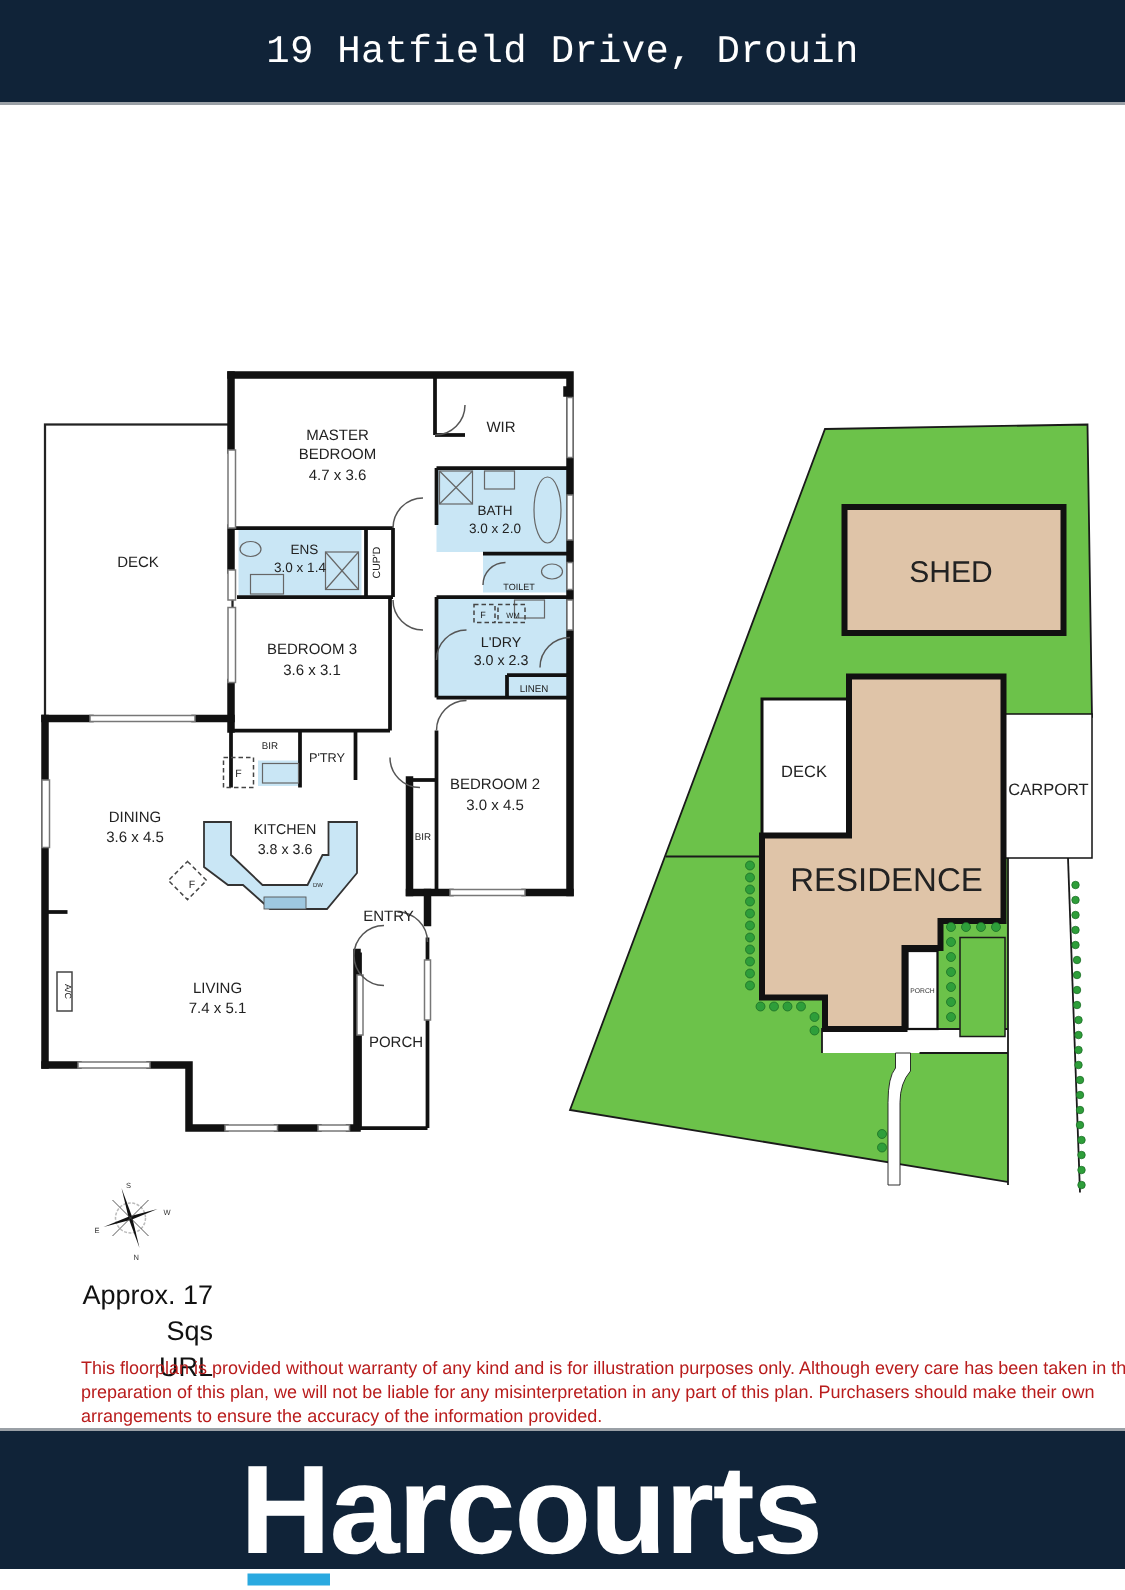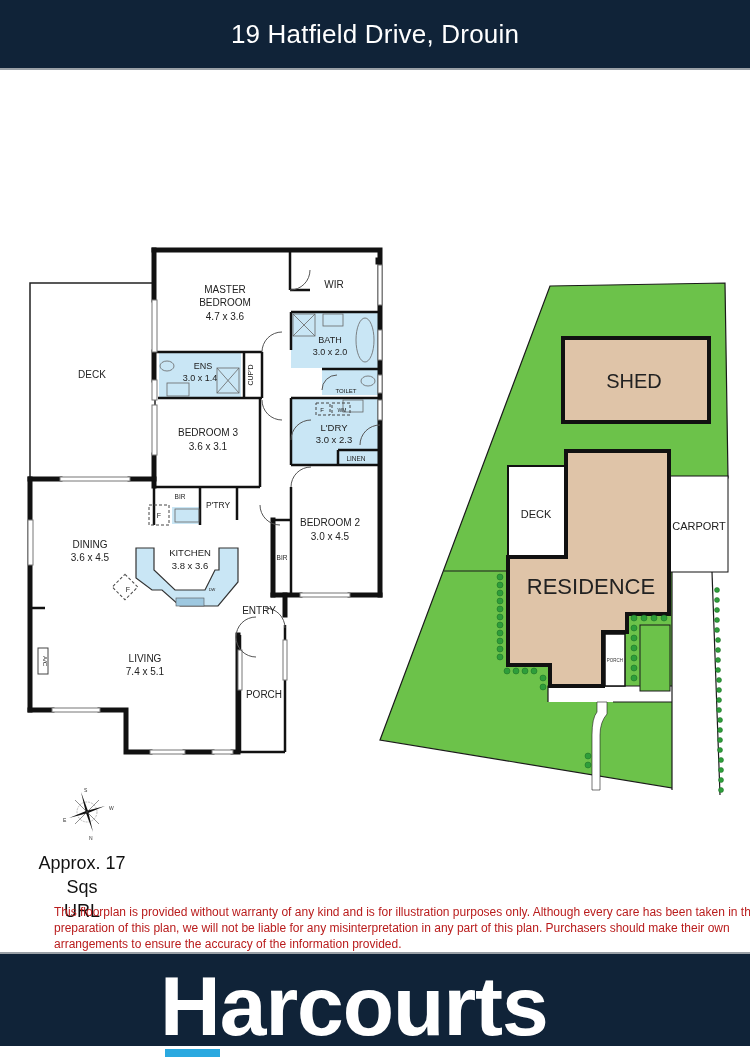--- a/index.html
+++ b/index.html
@@ -1,21 +1,21 @@
 <!DOCTYPE html>
 <html><head>
 <meta charset="utf-8">
 <style>
   html, body { margin:0; padding:0; }
   body { width:750px; height:1060px; background:#ffffff; position:relative; overflow:hidden; font-family:"Liberation Sans", sans-serif; }
-  .header { position:absolute; left:0; top:0; width:750px; height:68px; background:#102338; color:#ffffff; display:flex; align-items:center; justify-content:center; font-size:26px; font-family:Liberation Sans, sans-serif; letter-spacing:0.2px; }
+  .header { position:absolute; left:0; top:0; width:750px; height:68px; background:#102338; color:#ffffff; display:flex; align-items:center; justify-content:center; font-size:26px; font-family:Liberation Mono, monospace; letter-spacing:0.2px; }
   .header-rule { position:absolute; left:0; top:68px; width:750px; height:2px; background:#9aa0a6; }
   svg text { font-family:"Liberation Sans", sans-serif; }
   .plan { position:absolute; left:0; top:0; }
-  .area { position:absolute; left:22px; top:851px; width:120px; text-align:center; font-size:18px; color:#111; line-height:24px; }
+  .area { position:absolute; left:22px; top:851px; width:120px; text-align:right; font-size:18px; color:#111; line-height:24px; }
   .disclaimer { position:absolute; left:18px; top:904px; width:720px; font-size:12px; line-height:16px; color:#b91c1c;margin-left:36px; }
   .footer { position:absolute; left:0; top:954px; width:750px; height:92px; background:#102338; }
   .footer-rule { position:absolute; left:0; top:952px; width:750px; height:2px; background:#9aa0a6; }
   .brand { position:absolute; left:160px; top:4px; font-size:84px; font-weight:bold; color:#ffffff; letter-spacing:-1px; font-family:"Liberation Sans", sans-serif; line-height:96px; }
   .brand-bar { position:absolute; left:165px; top:95px; width:55px; height:8px; background:#2aa9e0; }
 </style>
 </head>
 <body>
 
 <div class="header">

